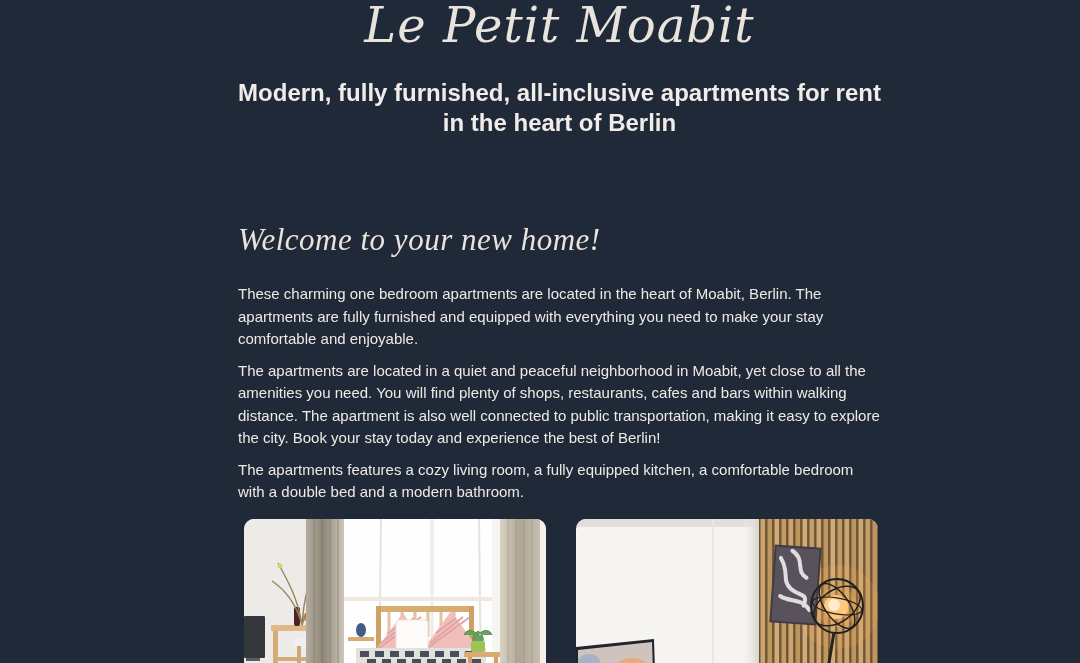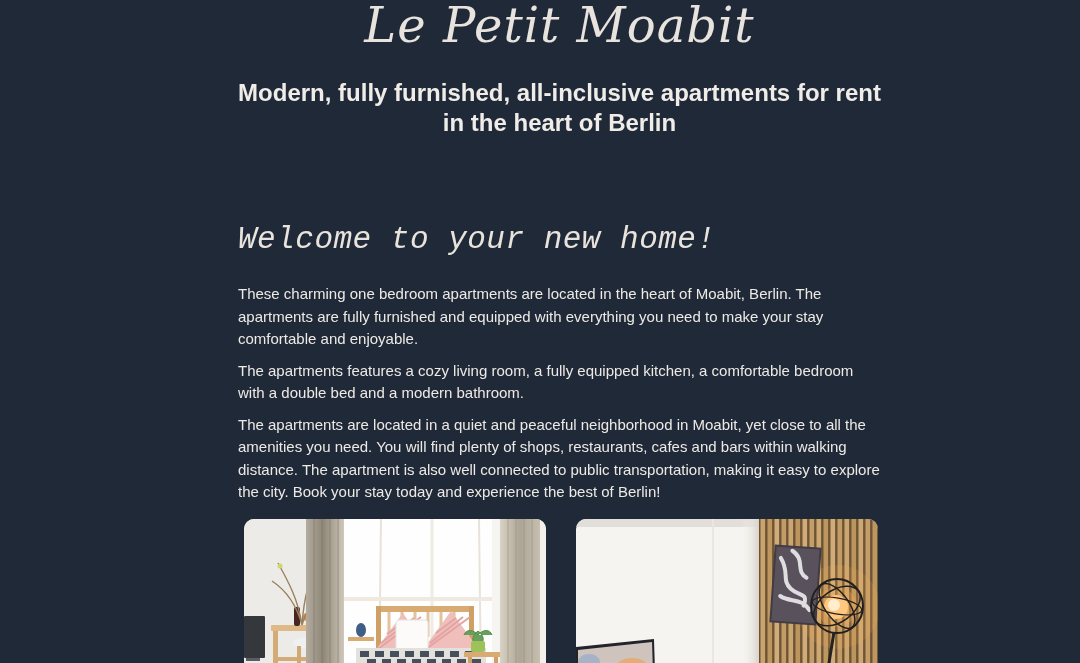--- a/index.html
+++ b/index.html
@@ -28,21 +28,21 @@
   .site-subtitle {
     margin: 24px 0 0 0;
     text-align: center;
     font-size: 24px;
     font-weight: 700;
     line-height: 30px;
     color: #f0ede8;
   }
   .welcome-heading {
     margin: 80px 0 16px 0;
-    font-family: Liberation Mono, monospace;
+    font-family: Liberation Serif, serif;
     font-style: italic;
     font-weight: 400;
     font-size: 31px;
     line-height: 44px;
     color: #e8e4dd;
     letter-spacing: .5px;
   }
   .para {
     margin: 21px 0 0 0;
     font-size: 15px;
@@ -68,22 +68,22 @@
 
 <div class="container">
 
   <h1 class="site-title">Le Petit Moabit</h1>
 
   <p class="site-subtitle">Modern, fully furnished, all-inclusive apartments for rent in the heart of Berlin</p>
 
   <h2 class="welcome-heading">Welcome to your new home!</h2>
 
   <p class="para">These charming one bedroom apartments are located in the heart of Moabit, Berlin. The apartments are fully furnished and equipped with everything you need to make your stay comfortable and enjoyable.</p>
+  <p class="para">The apartments are located in a quiet and peaceful neighborhood in Moabit, yet close to all the amenities you need. You will find plenty of shops, restaurants, cafes and bars within walking distance. The apartment is also well connected to public transportation, making it easy to explore the city. Book your stay today and experience the best of Berlin!</p>
   <p class="para">The apartments features a cozy living room, a fully equipped kitchen, a comfortable bedroom with a double bed and a modern bathroom.</p>
-  <p class="para">The apartments are located in a quiet and peaceful neighborhood in Moabit, yet close to all the amenities you need. You will find plenty of shops, restaurants, cafes and bars within walking distance. The apartment is also well connected to public transportation, making it easy to explore the city. Book your stay today and experience the best of Berlin!</p>
 
   <div class="photos">
 
     <figure class="photo" style="margin:0">
       <svg viewBox="0 0 302 240" width="302" height="240">
         <defs>
           <linearGradient id="curtL" x1="0" y1="0" x2="1" y2="0">
             <stop offset="0" stop-color="#b3ac9e"></stop>
               <stop offset="0.45" stop-color="#8f8879"></stop>
               <stop offset="1" stop-color="#cfc8ba"></stop>

